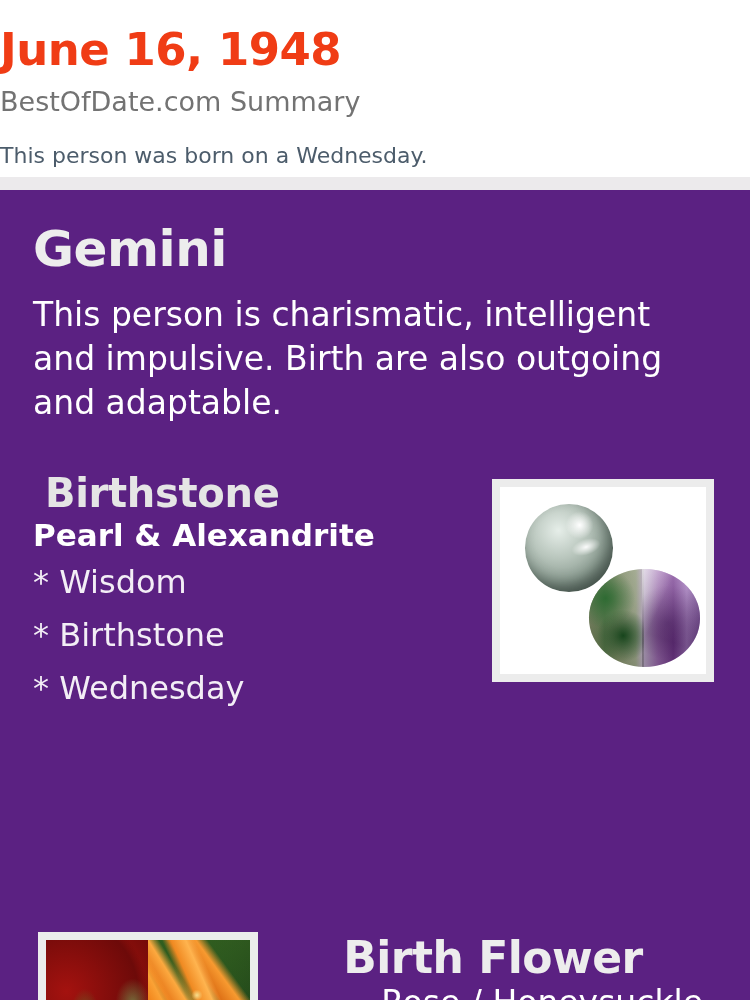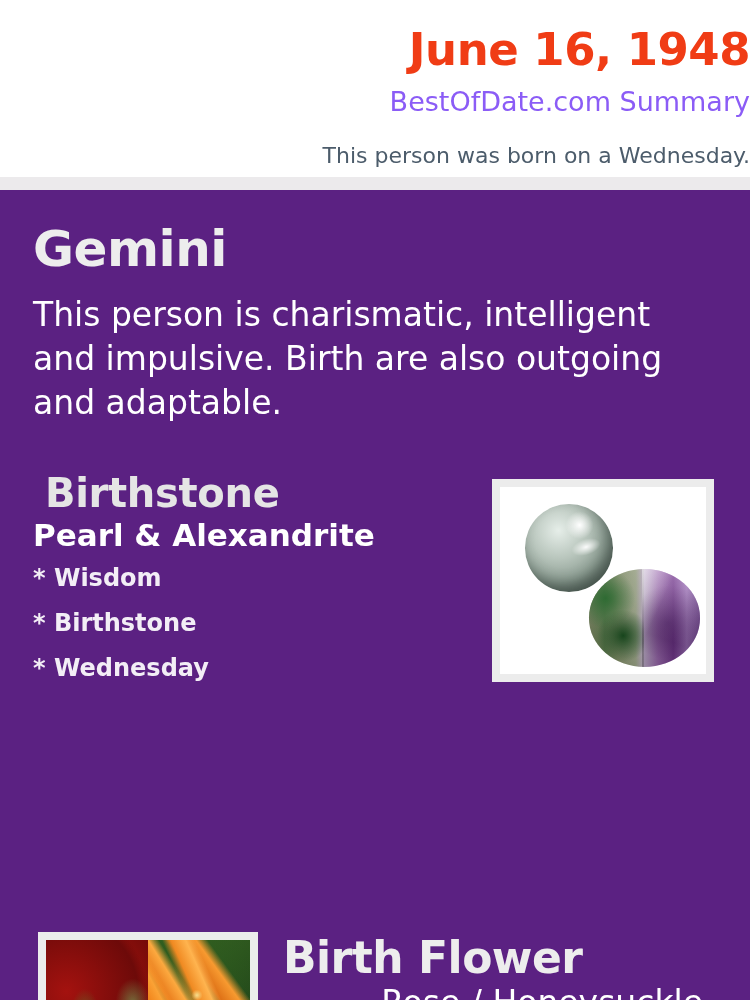--- a/index.html
+++ b/index.html
@@ -8,31 +8,31 @@
     font-family:"DejaVu Sans", sans-serif;
     background:#ffffff;
     overflow:hidden;
   }
   .page { position:relative; width:750px; height:1000px; }
 
   
   .header {
     position:absolute; left:0; top:0; width:750px; height:190px;
     background:#ffffff;
-    display:flex; flex-direction:column; align-items:flex-end;
+    display:flex; flex-direction:column; align-items:flex-start;
     justify-content:flex-start;
     padding-top:24px;
   }
   .date-title {
     font-size:45px; font-weight:bold; color:#F03C15;
     letter-spacing:-0.5px; line-height:1.15;
     font-family:"DejaVu Sans", sans-serif;
   }
   .site-summary {
-    font-size:27px; color:#8b5cf6; line-height:1.2;
+    font-size:27px; color:#737373; line-height:1.2;
     margin-top:10px; font-weight:400;
   }
   .born-line {
     font-size:22px; color:#4c5c6b; line-height:1.25;
     margin-top:24px; font-weight:400;
   }
 
   .gray-band {
     position:absolute; left:0; top:177px; width:750px; height:13px;
     background:#eceaec;
@@ -60,22 +60,22 @@
   .stone-title {
     font-size:40px; font-weight:bold; color:#e5e5e5;
     line-height:1.08; letter-spacing:-0.3px;margin-left:12px;
   }
   .stone-sub {
     font-size:31px; color:#ffffff; line-height:1.15;
     margin-top:3px; font-weight:700;
   }
   .bullets-stone { margin-top:12px; }
   .bullet {
-    font-size:24px; color:#f3eef6; line-height:1.0;
-    margin-bottom:21px; font-weight:700; white-space:nowrap;
+    font-size:32px; color:#f3eef6; line-height:1.0;
+    margin-bottom:21px; font-weight:400; white-space:nowrap;
   }
 
   .stone-frame {
     position:absolute; left:492px; top:289px;
     width:222px; height:203px;
     background:#ececec; padding:8px;
   }
   .stone-img {
     width:100%; height:100%; background:#ffffff;
     position:relative; overflow:hidden;
@@ -180,21 +180,21 @@
       radial-gradient(circle at 62% 36%, #f7e296 0%, rgba(247,226,150,0) 4.5%),
       radial-gradient(circle at 70% 48%, #f4dc88 0%, rgba(244,220,136,0) 4.5%),
       radial-gradient(circle at 48% 30%, #f5de8c 0%, rgba(245,222,140,0) 4%);
   }
 
   .flower-block {
     position:absolute; left:283px; top:745px; width:420px;
   }
   .flower-title {
     font-size:44px; font-weight:bold; color:#ededed;
-    line-height:1.06; text-align:left; letter-spacing:-0.5px;
+    line-height:1.06; text-align:center; letter-spacing:-0.5px;
   }
   .flower-sub {
     font-size:33px; color:#ffffff; line-height:1.15;
     text-align:right; margin-top:2px; font-weight:400;
   }
 </style>
 </head>
 <body>
 
 <div class="page">

